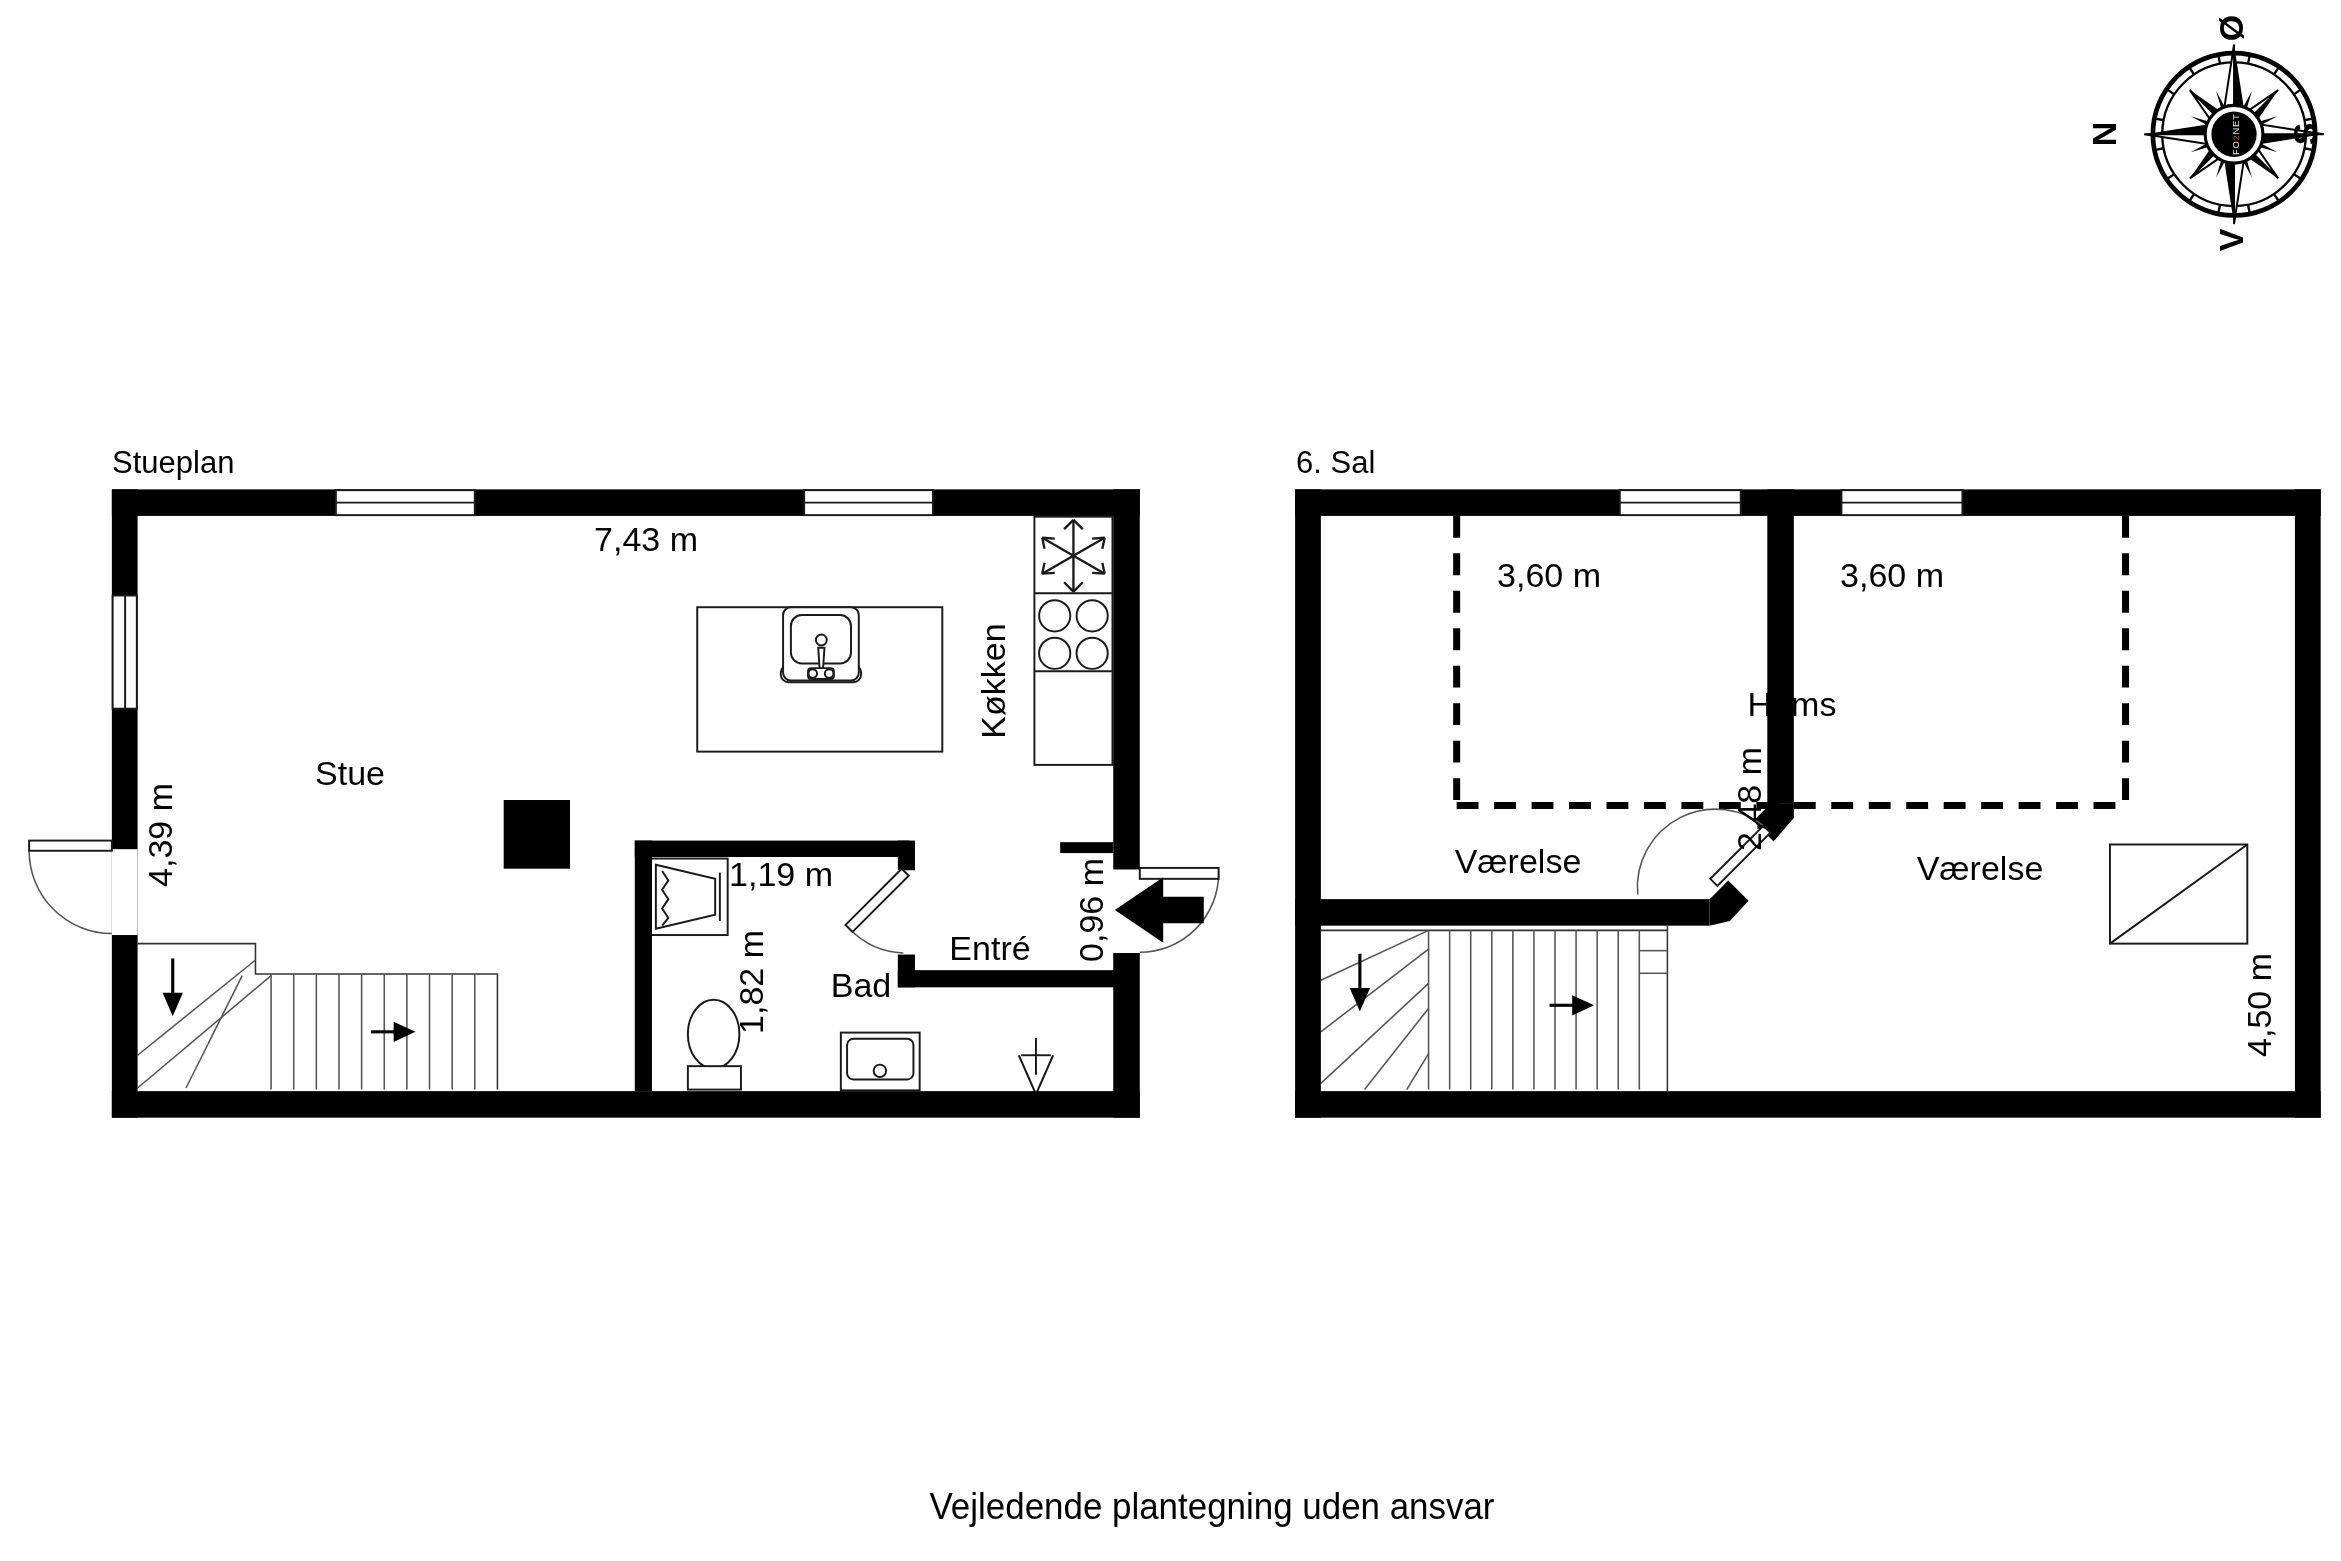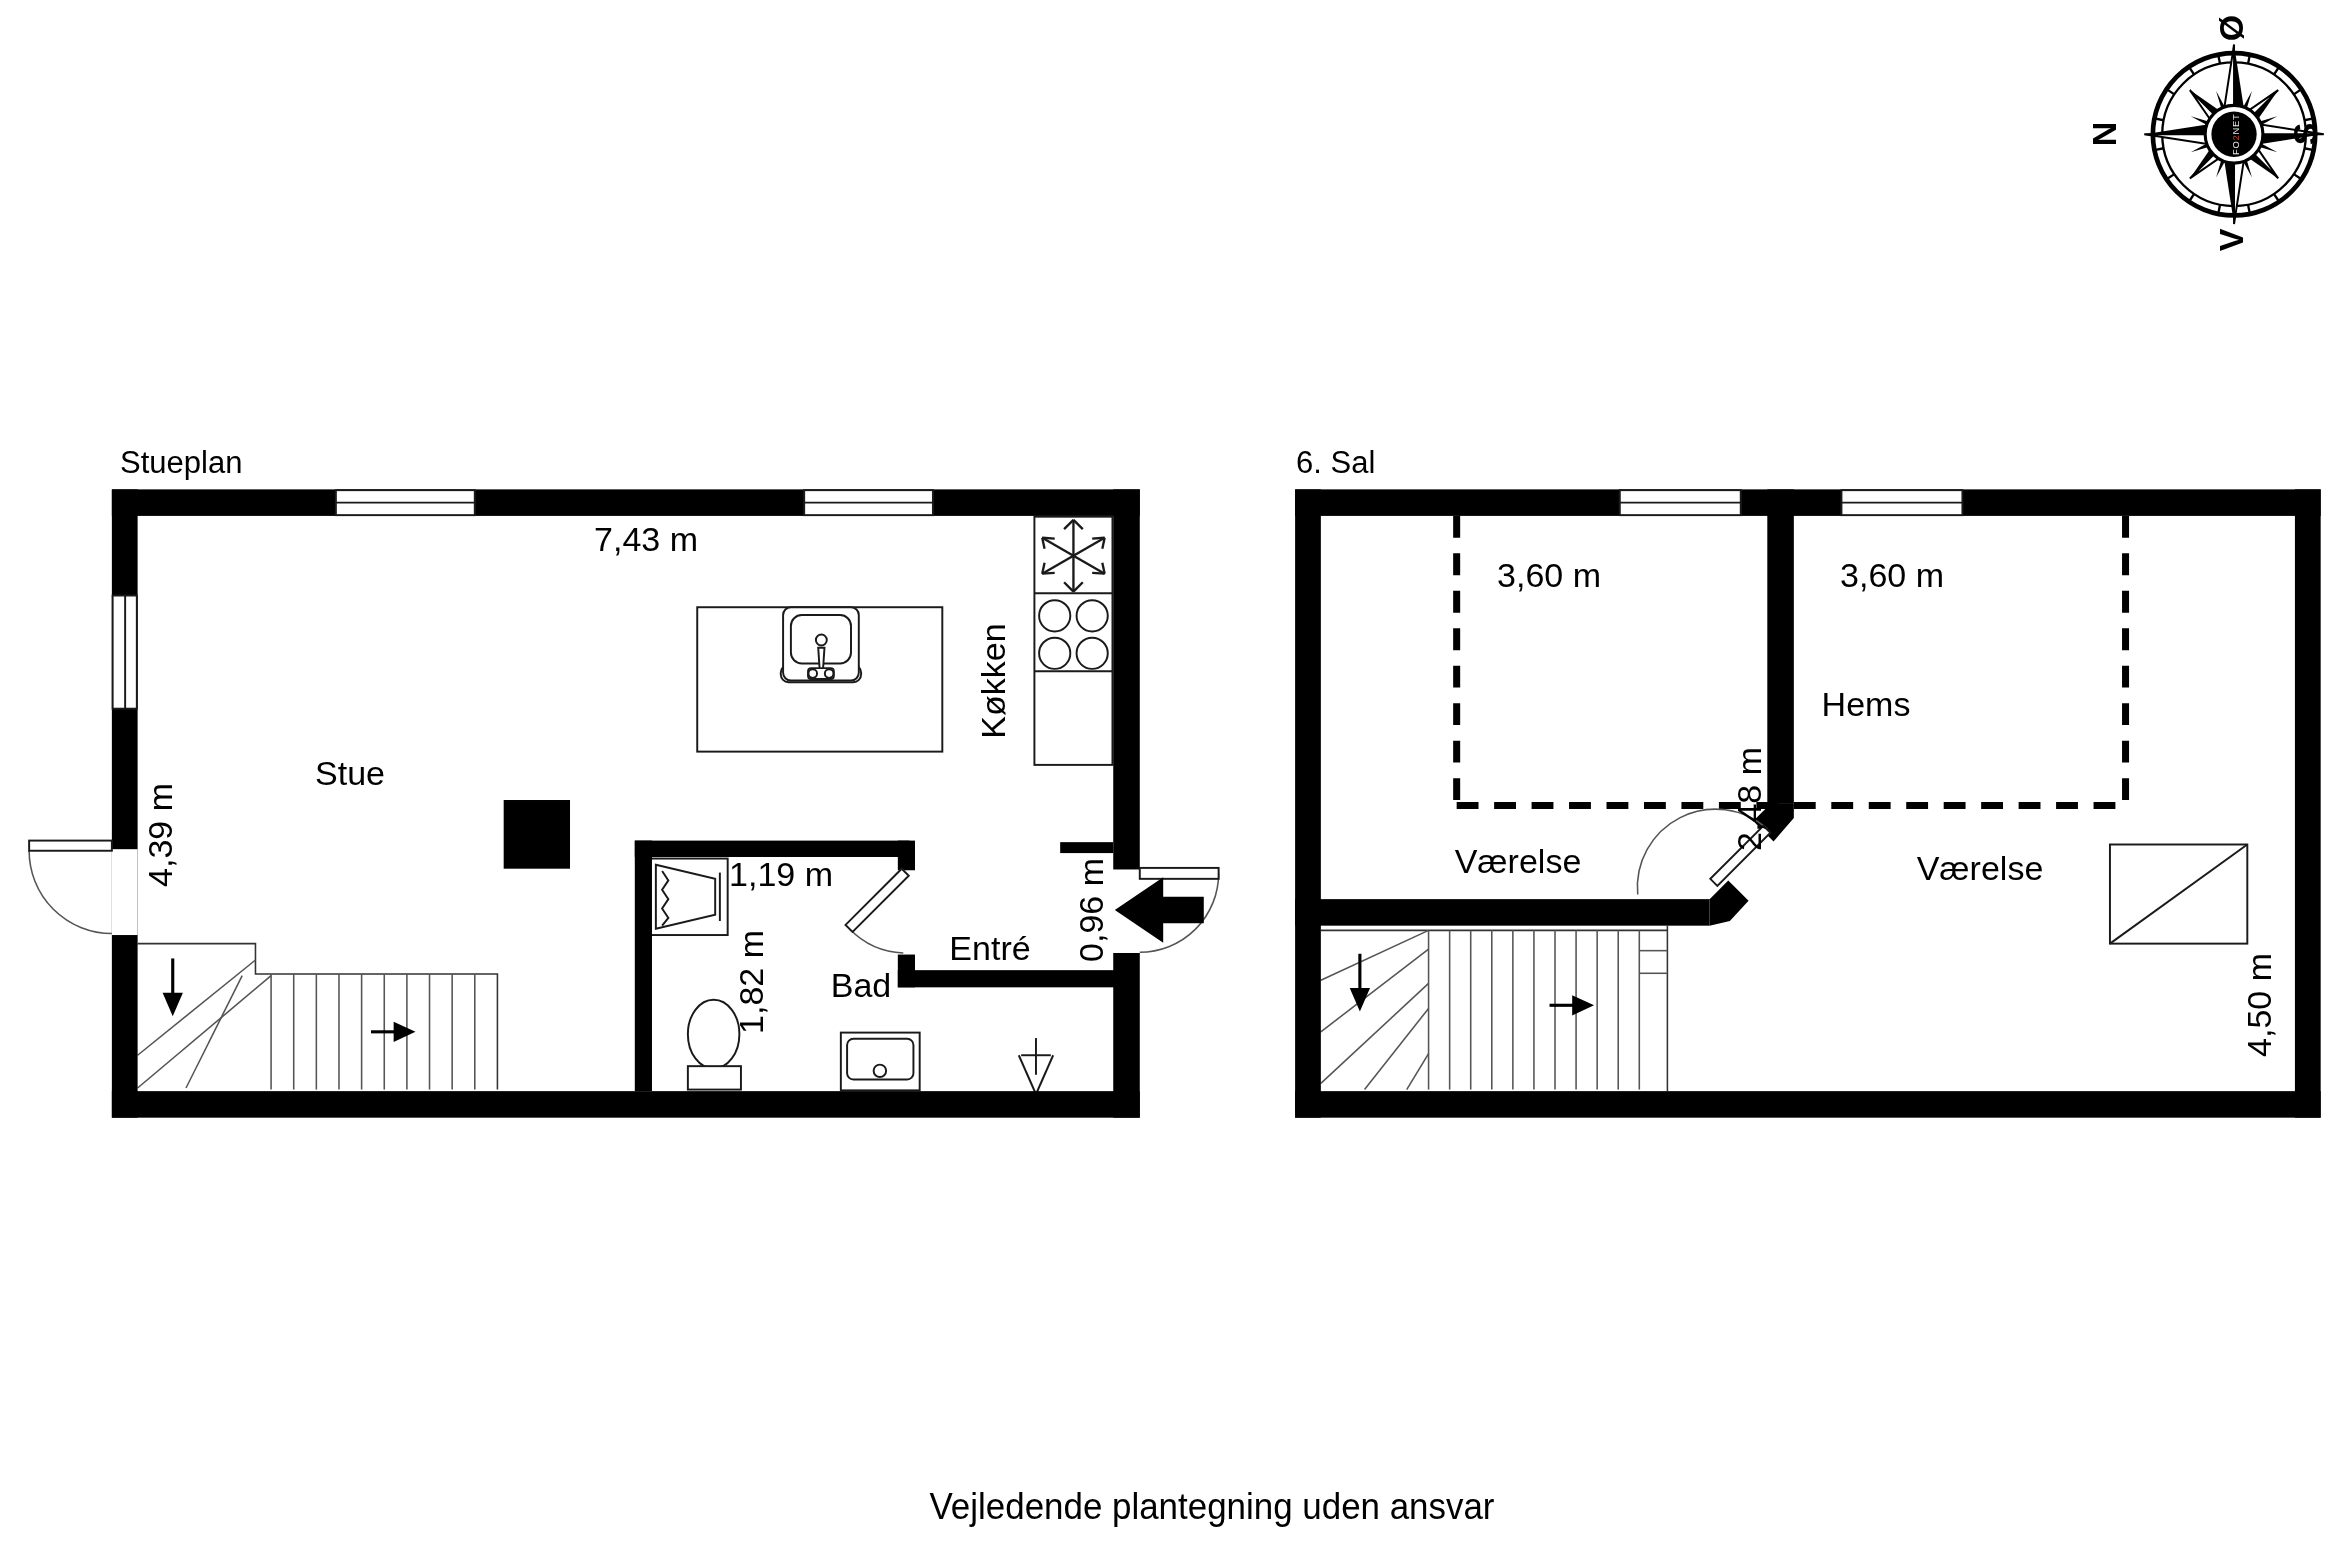--- a/index.html
+++ b/index.html
@@ -280,37 +280,37 @@
       <use href="#cardinal-point" transform="rotate(90 2862 172)"></use>
       <use href="#cardinal-point" transform="rotate(180 2862 172)"></use>
       <use href="#cardinal-point" transform="rotate(270 2862 172)"></use>
     </g>
     <circle cx="2862" cy="172" r="37" fill="#fff" stroke="#000" stroke-width="4"></circle>
     <circle cx="2862" cy="172" r="29" fill="#000"></circle>
     <text transform="translate(2866 172) rotate(-90)" text-anchor="middle" font-family="Liberation Sans, sans-serif" font-size="12" letter-spacing="1" dominant-baseline="middle"><tspan fill="#e8e8e8">FO</tspan><tspan fill="#d03a2b">2</tspan><tspan fill="#e8e8e8">NET</tspan></text>
   </g>
 </svg>
 
-  <div class="lbl title" style="left:120px;top:447px">Stueplan</div>
+  <div class="lbl title" style="left:112px;top:447px">Stueplan</div>
   <div class="lbl title" style="left:1296px;top:447px">6. Sal</div>
 
   <div class="lbl" style="left:646px;top:539px">7,43 m</div>
   <div class="lbl v" style="left:160px;top:835px">4,39 m</div>
   <div class="lbl v" style="left:993px;top:681px">Køkken</div>
   <div class="lbl" style="left:350px;top:773px">Stue</div>
   <div class="lbl" style="left:781px;top:874px">1,19 m</div>
   <div class="lbl v" style="left:751px;top:982px">1,82 m</div>
   <div class="lbl" style="left:861px;top:985px">Bad</div>
   <div class="lbl" style="left:990px;top:948px">Entré</div>
   <div class="lbl v" style="left:1091px;top:910px">0,96 m</div>
 
   <div class="lbl" style="left:1549px;top:575px">3,60 m</div>
   <div class="lbl" style="left:1892px;top:575px">3,60 m</div>
   <div class="lbl v" style="left:1749px;top:799px">2,48 m</div>
-  <div class="lbl" style="left:1866px;top:704px">Hems</div>
+  <div class="lbl" style="left:1792px;top:704px">Hems</div>
   <div class="lbl" style="left:1518px;top:861px">Værelse</div>
   <div class="lbl" style="left:1980px;top:868px">Værelse</div>
   <div class="lbl v" style="left:2259px;top:1005px">4,50 m</div>
 
   <div class="lbl compass" style="left:2231px;top:28px">Ø</div>
   <div class="lbl compass" style="left:2305px;top:134px">S</div>
   <div class="lbl compass" style="left:2231px;top:240px">V</div>
   <div class="lbl compass" style="left:2104px;top:134px">N</div>
 
   <div class="lbl footer" style="left:1212px;top:1507px">Vejledende plantegning uden ansvar</div>

